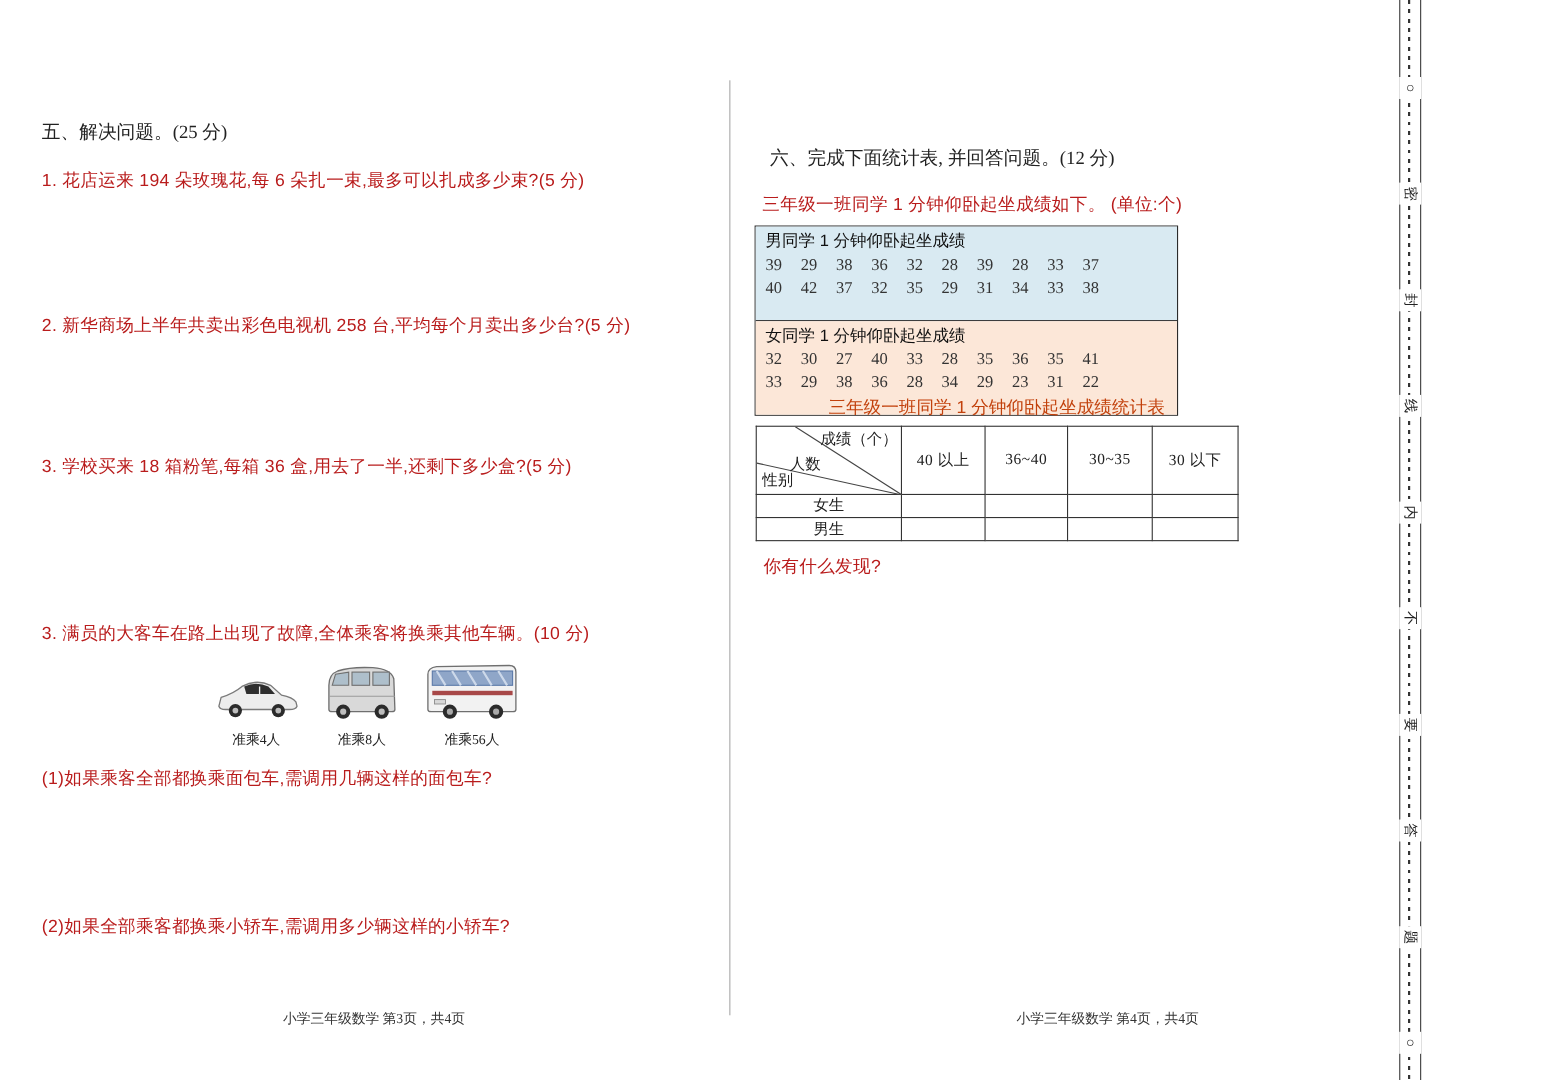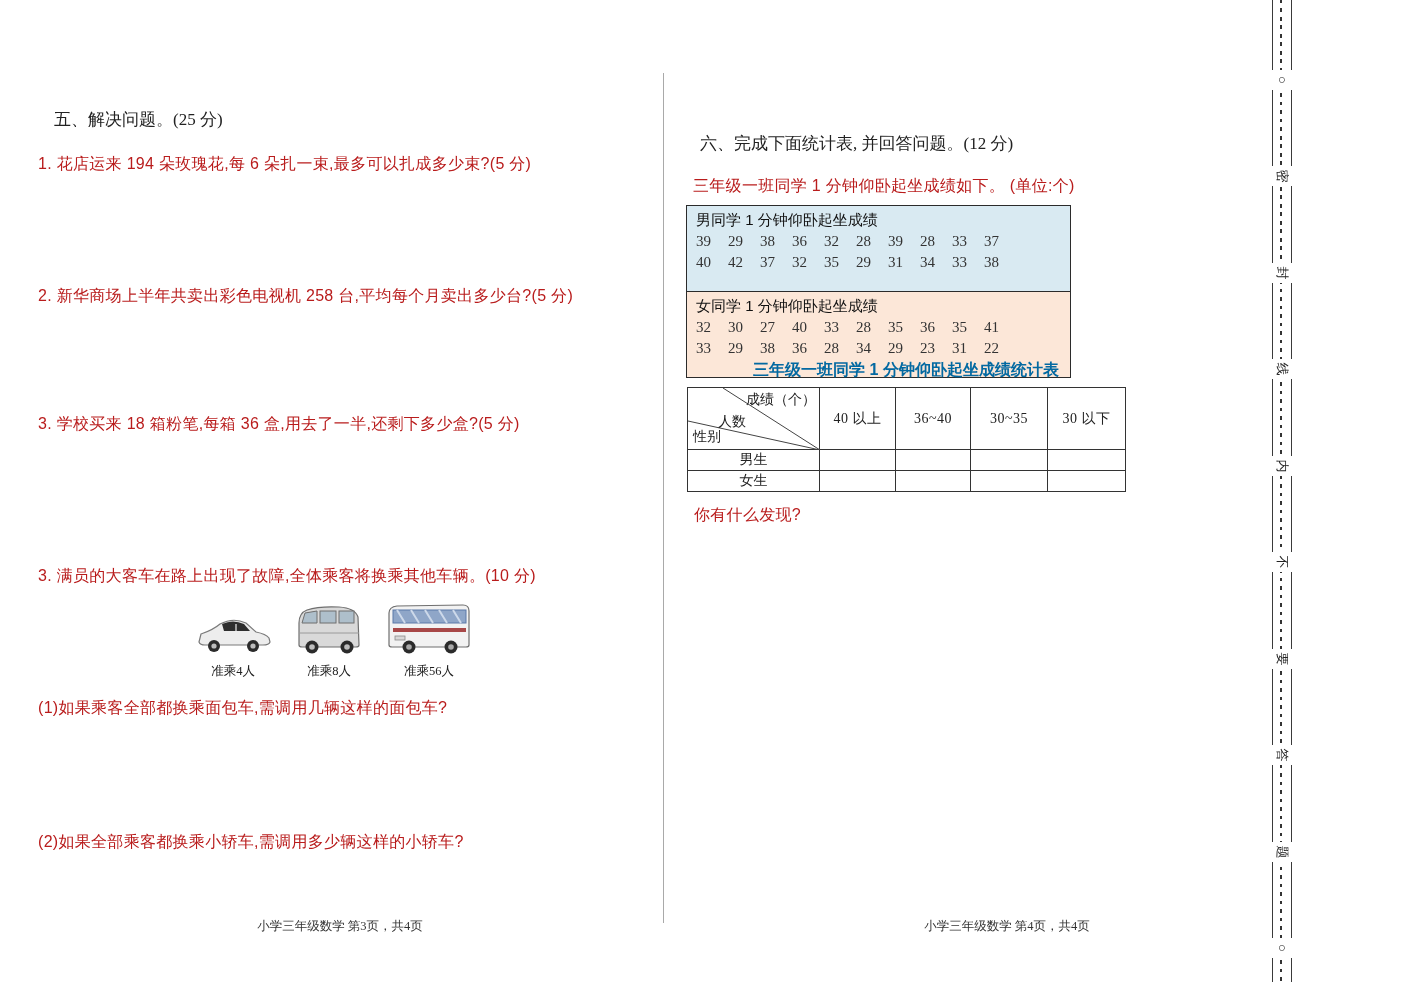--- a/index.html
+++ b/index.html
@@ -18,21 +18,21 @@
   .vehicle-fig{display:flex;flex-direction:column;align-items:center;}
   .vehicle-caption{font-family:"Liberation Serif",serif;font-size:12.5px;color:#222;margin-top:2px;white-space:nowrap;}
   
   .score-box{left:686px;top:205px;width:385px;border:1.5px solid #2b2b2b;box-sizing:border-box;}
   .score-half{padding:2px 0 18px 0;}
   .score-half.boys{border-bottom:1.5px solid #2b2b2b;}
   .score-title{font-size:15px;color:#111;padding:1px 0 1px 9px;line-height:21px;white-space:nowrap;}
   .score-row{display:flex;padding-left:9px;font-family:"Liberation Serif",serif;font-size:15px;color:#333;line-height:21px;}
   .score-num{width:32px;}
   
-  .table-title{left:687px;top:360px;width:438px;text-align:center;font-size:16px;font-weight:bold;color:#0369a1;white-space:nowrap;}
+  .table-title{left:687px;top:360px;width:438px;text-align:center;font-size:16px;font-weight:normal;color:#c2410c;white-space:nowrap;}
   table.stats{border-collapse:collapse;position:absolute;left:687px;top:387px;table-layout:fixed;}
   table.stats td{border:1px solid #333;padding:0;font-size:14px;color:#222;text-align:center;vertical-align:middle;}
   td.corner{position:relative;}
   .corner-svg{position:absolute;left:0;top:0;}
   .corner-label{position:absolute;font-size:14px;color:#222;white-space:nowrap;}
   .corner-top{top:3px;left:58px;}
   .corner-mid{top:25px;left:30px;}
   .corner-bottom{bottom:3px;left:5px;}
   .hdr-cell{font-family:"Liberation Serif",serif;font-size:14px;letter-spacing:0.5px;}
   
@@ -42,21 +42,21 @@
   .seal-chars{left:1271px;top:70px;width:21px;height:888px;display:flex;flex-direction:column;
     justify-content:space-between;align-items:center;}
   .seal-char{display:block;width:20px;height:20px;line-height:20px;text-align:center;background:#fff;
     font-family:"Liberation Serif",serif;font-size:13px;color:#222;transform:rotate(90deg);}
 </style>
 </head>
 <body>
 
 <div id="paper">
 
-  <div class="abs sec-title" style="left:38px;top:108px;margin-left:16px;">五、解决问题。(25 分)</div>
+  <div class="abs sec-title" style="left:38px;top:108px;">五、解决问题。(25 分)</div>
 
   <div class="abs q-text" style="left:38px;top:154px;">1. 花店运来 194 朵玫瑰花,每 6 朵扎一束,最多可以扎成多少束?(5 分)</div>
 
   <div class="abs q-text" style="left:38px;top:286px;">2. 新华商场上半年共卖出彩色电视机 258 台,平均每个月卖出多少台?(5 分)</div>
 
   <div class="abs q-text" style="left:38px;top:414px;">3. 学校买来 18 箱粉笔,每箱 36 盒,用去了一半,还剩下多少盒?(5 分)</div>
 
   <div class="abs q-text" style="left:38px;top:566px;">3. 满员的大客车在路上出现了故障,全体乘客将换乘其他车辆。(10 分)</div>
 
   <div class="abs vehicle-row">
@@ -197,28 +197,28 @@
         <span class="corner-label corner-top">成绩（个）</span>
         <span class="corner-label corner-mid">人数</span>
         <span class="corner-label corner-bottom">性别</span>
       </td>
       <td class="hdr-cell">40 以上</td>
       <td class="hdr-cell">36~40</td>
       <td class="hdr-cell">30~35</td>
       <td class="hdr-cell">30 以下</td>
     </tr>
     <tr style="height:21px;">
-      <td>男生</td>
+      <td>女生</td>
       <td></td>
       <td></td>
       <td></td>
       <td></td>
     </tr>
     <tr style="height:21px;">
-      <td>女生</td>
+      <td>男生</td>
       <td></td>
       <td></td>
       <td></td>
       <td></td>
     </tr>
   </tbody>
     </table>
 
   <div class="abs q-text" style="left:694px;top:505px;">你有什么发现?</div>
 

